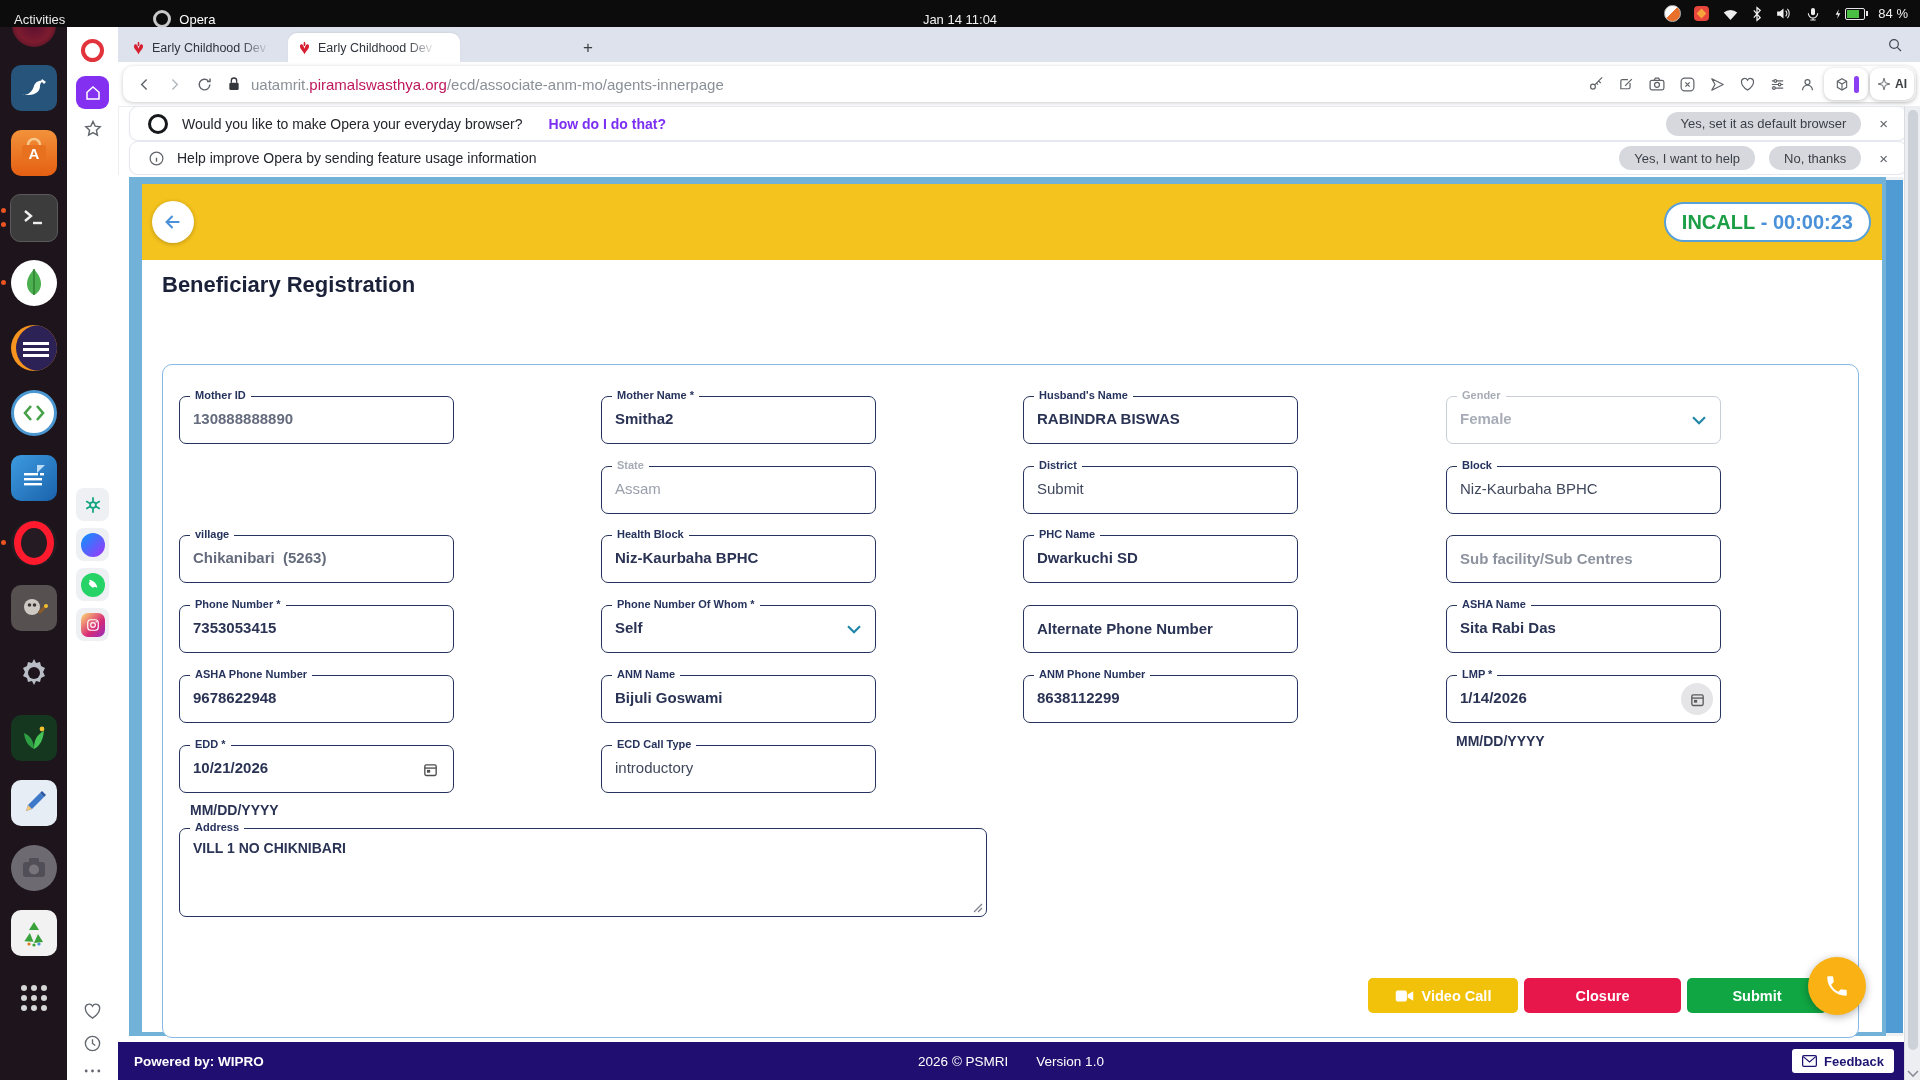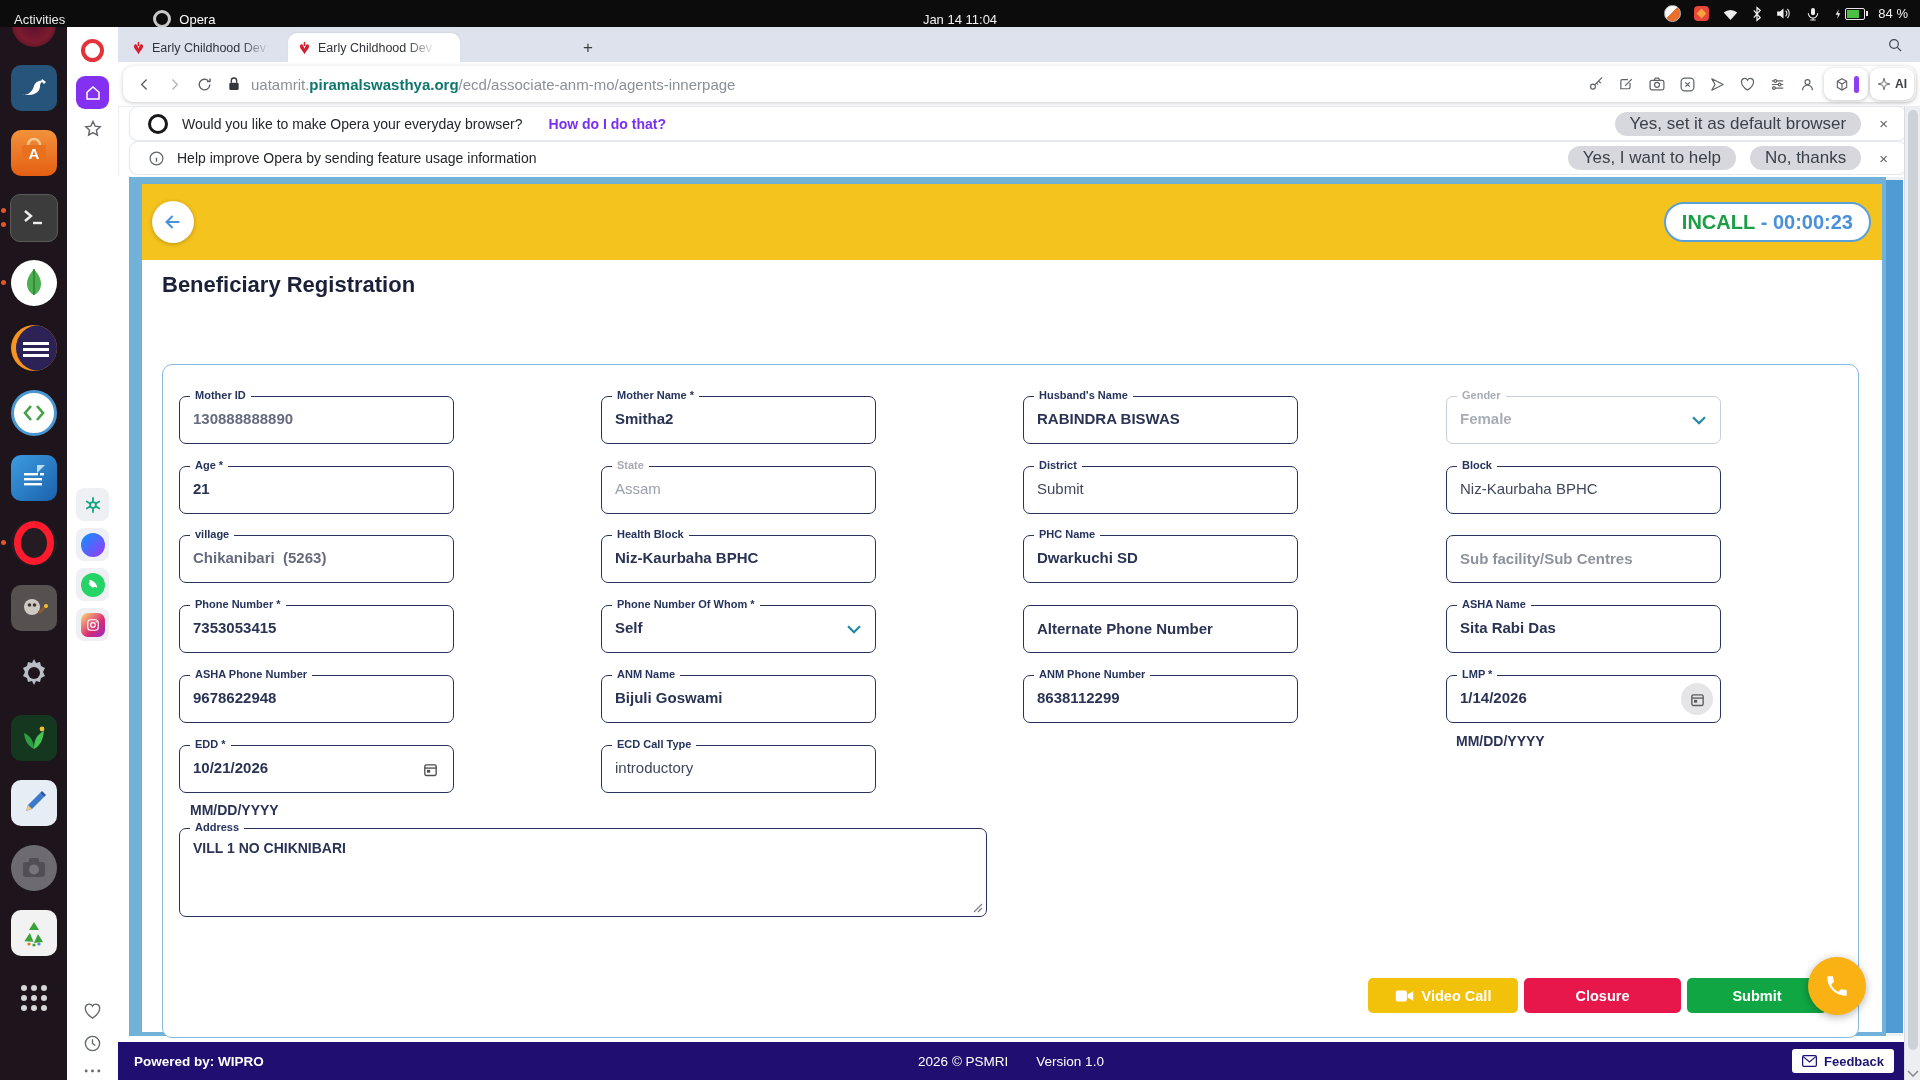--- a/index.html
+++ b/index.html
@@ -57,34 +57,34 @@
   .newtab{position:absolute;left:458px;top:9px;width:24px;height:24px;border-radius:6px;display:flex;align-items:center;
           justify-content:center;font-size:17px;color:#3c4043;}
   .winctl{position:absolute;top:0;height:35px;display:flex;align-items:center;color:#43474d;}
   .addressrow{position:absolute;left:118px;top:62px;width:1802px;height:44px;background:#fff;border-bottom:1px solid #e9ecf1;}
   .addrfield{position:absolute;left:5px;top:4px;width:1793px;height:36px;background:#fff;border-radius:10px;
              box-shadow:0 1px 4px rgba(60,64,67,.28);display:flex;align-items:center;}
   .navic{color:#5f6368;margin-left:13px;}
   .lockic{color:#34373c;margin-left:14px;margin-right:10px;}
   .url{font-size:15px;white-space:nowrap;}
   .url .sub,.url .path{color:#8a9097;}
-  .url .dom{color:#0f766e;font-weight:700;text-align:right;}
+  .url .dom{color:#be185d;font-weight:400;text-align:right;}
   .addr-right{position:absolute;right:100px;top:0;height:36px;display:flex;align-items:center;gap:13px;color:#5f6368;}
   .addr-pill{position:absolute;top:2px;height:32px;background:#fff;border-radius:9px;box-shadow:0 1px 4px rgba(60,64,67,.3);
              display:flex;align-items:center;justify-content:center;gap:4px;}
   .purple-bar{width:5px;height:17px;border-radius:3px;background:#8b3ff2;}
   .ai-label{font-size:12px;color:#3c4043;font-weight:600;}
 
   
   .notif{position:absolute;left:129px;width:1776px;background:#fff;border:1px solid #e5e8ee;border-radius:9px;
          box-shadow:0 1px 2px rgba(0,0,0,.05);display:flex;align-items:center;font-size:14px;color:#23262d;}
   .notif-O{width:14px;height:14px;border:3.5px solid #17181c;border-radius:50%;margin:0 14px 0 18px;flex:none;}
   .notif-link{color:#7b2ff2;font-weight:600;margin-left:26px;}
   .notif-right{margin-left:auto;display:flex;align-items:center;gap:14px;padding-right:14px;}
-  .pillbtn{background:#d6d8dd;border-radius:14px;height:24px;padding:0 15px;font-size:17px;color:#3b3f47;
+  .pillbtn{background:#d6d8dd;border-radius:14px;height:24px;padding:0 15px;font-size:13px;color:#3b3f47;
            display:flex;align-items:center;white-space:nowrap;}
   .notif-x{font-size:15px;color:#5f6368;padding:0 4px;}
   .info-ic{color:#5f6368;margin:0 12px 0 18px;flex:none;}
 
   
   .pageview{position:absolute;left:118px;top:175px;width:1786px;height:867px;background:#fff;}
   .frame{position:absolute;left:11px;top:2px;width:1757px;height:859px;background:#72b1d8;}
   .panel{position:absolute;left:13px;top:7px;right:4px;bottom:4px;background:#fff;}
   .pheader{position:relative;height:76px;background:#f5c31d;}
   .backcircle{position:absolute;left:10px;top:17px;width:42px;height:42px;border-radius:50%;background:#fff;
@@ -594,24 +594,20 @@
           <div class="field c4 r1 disabled">
             <span class="flabel">Gender</span>
             <span class="fvalue v-dis">Female</span>
             <span class="chev">
                 <svg width="22" height="22" viewBox="0 0 24 24">
                   <path d="M5.5 9l6.5 6.5L18.5 9" fill="none" stroke="currentColor" stroke-width="2.4"></path>
                 </svg>
               </span>
           </div>
 
-          <div class="field c1 r2">
-            <span class="flabel">Age *</span>
-            <span class="fvalue">21</span>
-          </div>
           <div class="field c2 r2">
             <span class="flabel" style="color:#a7acb6;font-weight:600">State</span>
             <span class="fvalue v-disreg">Assam</span>
           </div>
           <div class="field c3 r2">
             <span class="flabel">District</span>
             <span class="fvalue v-reg">Submit</span>
           </div>
           <div class="field c4 r2">
             <span class="flabel">Block</span>

